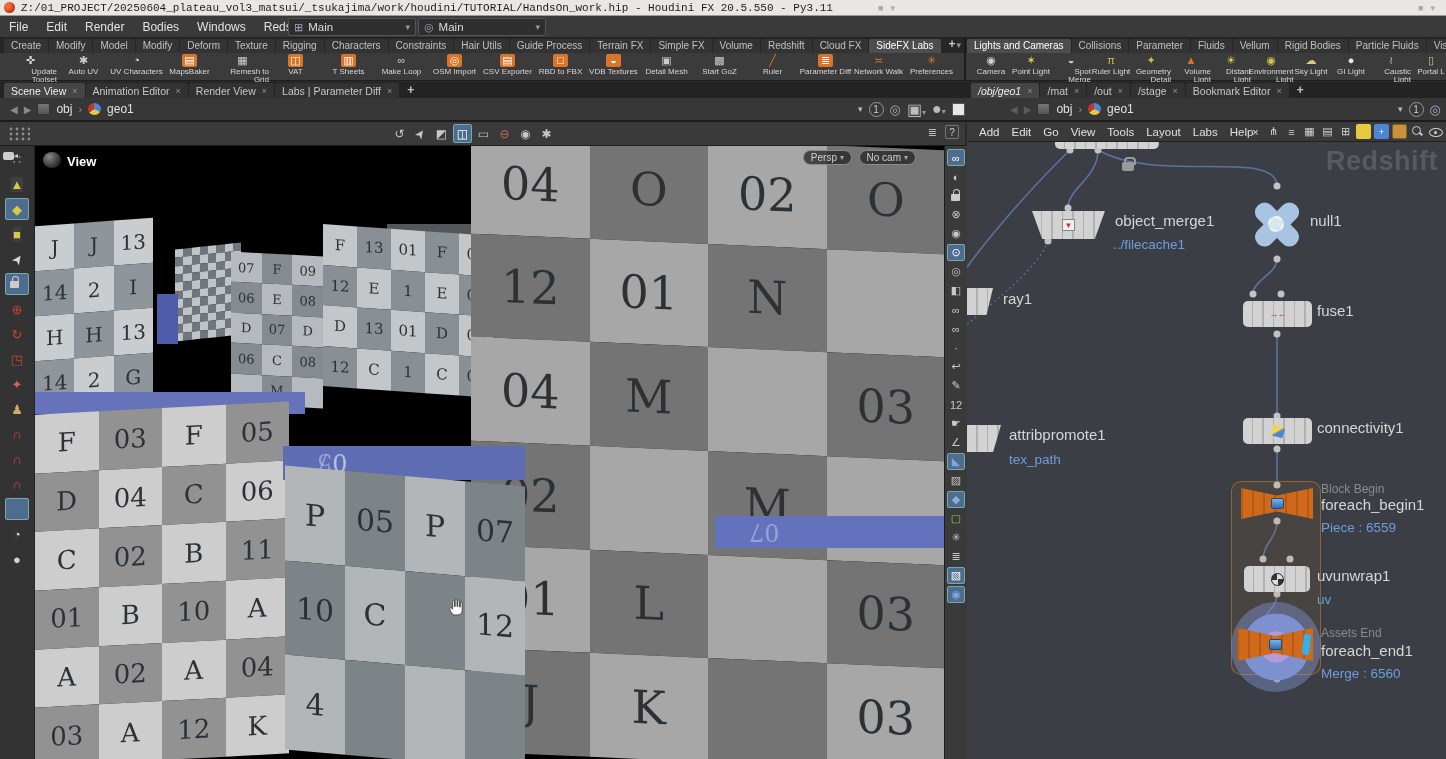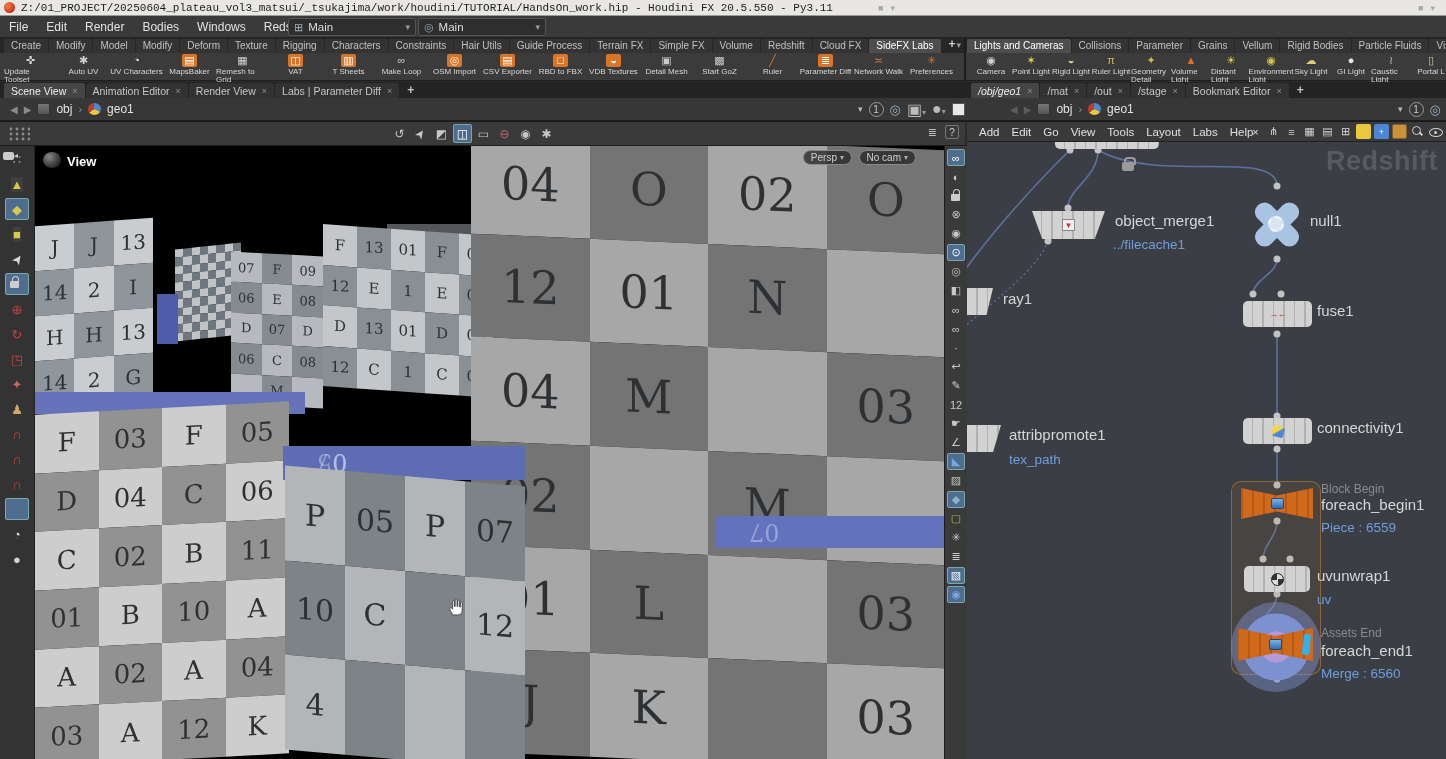--- a/index.html
+++ b/index.html
@@ -27,21 +27,21 @@
   .rtabs{position:absolute;left:967px;top:38px;height:15px;display:flex;align-items:flex-end;}
   .shelfdivider{position:absolute;left:964px;top:38px;width:2px;height:43px;background:#1c1c1c;}
 
   
   .toolsrow{position:absolute;left:0;top:53px;width:1446px;height:28px;background:#3b3b3b;border-bottom:1px solid #1e1e1e;display:flex;}
   .toolset{display:flex;align-items:flex-start;padding-left:4px;}
   .toolset.right{position:absolute;left:967px;top:0;width:479px;overflow:hidden;}
   .tool{width:53px;min-width:40px;display:flex;flex-direction:column;align-items:center;padding-top:1px;cursor:default;}
   .toolset.right .tool{width:39px;}
   .ticon{width:15px;height:13px;border-radius:2px;display:flex;align-items:center;justify-content:center;font-size:11px;line-height:1;}
-  .tlabel{font-size:8px;line-height:1.05;color:#d8d8d8;text-align:left;margin-top:1px;max-width:58px;}
+  .tlabel{font-size:8px;line-height:1.05;color:#d8d8d8;text-align:right;margin-top:1px;max-width:58px;}
 
   
   .panetabs{position:absolute;left:0;top:82px;width:1446px;height:16px;background:#242424;display:flex;align-items:flex-end;}
   .ptab{display:flex;align-items:center;gap:6px;background:#323232;color:#c6c6c6;font-size:10.5px;padding:1.5px 7px;margin-right:1px;border-radius:2px 2px 0 0;white-space:nowrap;}
   .ptab.active{background:#454545;color:#eee;}
   .ptab.italic .tlbl{font-style:italic;}
   .ptab .x{font-size:9px;color:#909090;cursor:pointer;}
   .ptab.plus{font-weight:bold;font-size:12px;background:transparent;}
   .panebtns{position:absolute;top:3px;display:flex;gap:7px;align-items:center;color:#aaa;font-size:9px;}
 
@@ -186,21 +186,21 @@
         <div class="stab active">SideFX Labs</div>
       </div>
     <div class="stab plus">+</div>
     <span class="shelf-caret">▾</span>
   </div>
   <div class="rtabs">
 
   <div class="stab active">Lights and Cameras</div>
       <div class="stab">Collisions</div>
       <div class="stab">Parameter</div>
-      <div class="stab">Grains</div>
+      <div class="stab">Fluids</div>
       <div class="stab">Vellum</div>
       <div class="stab">Rigid Bodies</div>
       <div class="stab">Particle Fluids</div>
       <div class="stab">Viscous Fluids</div>
     </div>
 
   <div class="toolsrow">
     <div class="toolset">
 
     <div class="tool">
@@ -281,21 +281,21 @@
     <div class="tool">
           <span class="ticon" style="color: rgb(207, 211, 214);">◉</span>
           <span class="tlabel">Camera</span>
         </div>
         <div class="tool">
           <span class="ticon" style="color: rgb(232, 212, 74);">✶</span>
           <span class="tlabel">Point Light</span>
         </div>
         <div class="tool">
           <span class="ticon" style="color: rgb(216, 204, 154);">◒</span>
-          <span class="tlabel">Rigid Light</span>
+          <span class="tlabel">Spot Merge</span>
         </div>
         <div class="tool">
           <span class="ticon" style="color: rgb(212, 184, 74);">π</span>
           <span class="tlabel">Ruler Light</span>
         </div>
         <div class="tool">
           <span class="ticon" style="color: rgb(212, 184, 74);">✦</span>
           <span class="tlabel">Geometry Detail</span>
         </div>
         <div class="tool">

